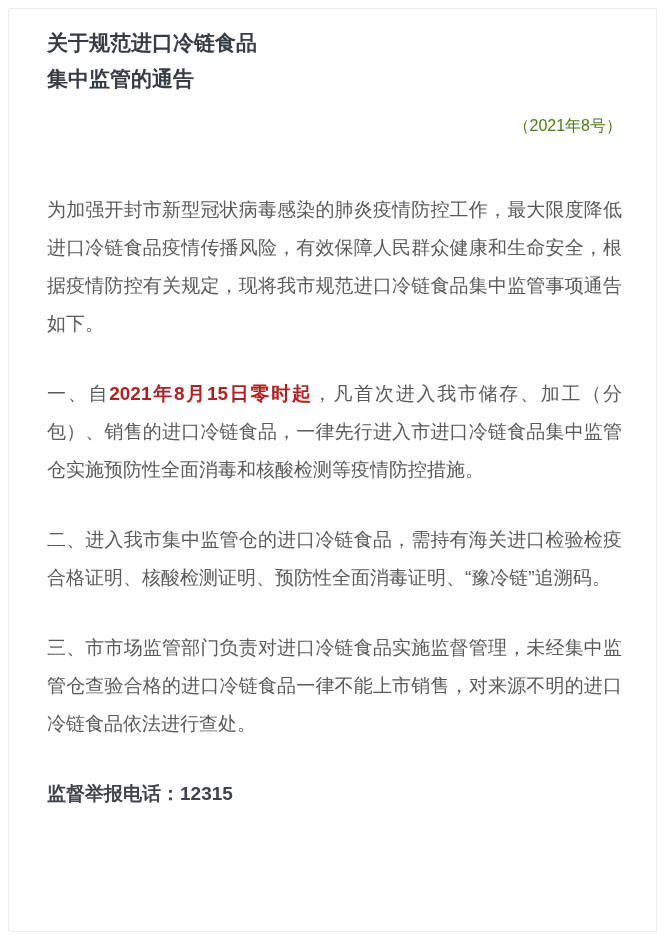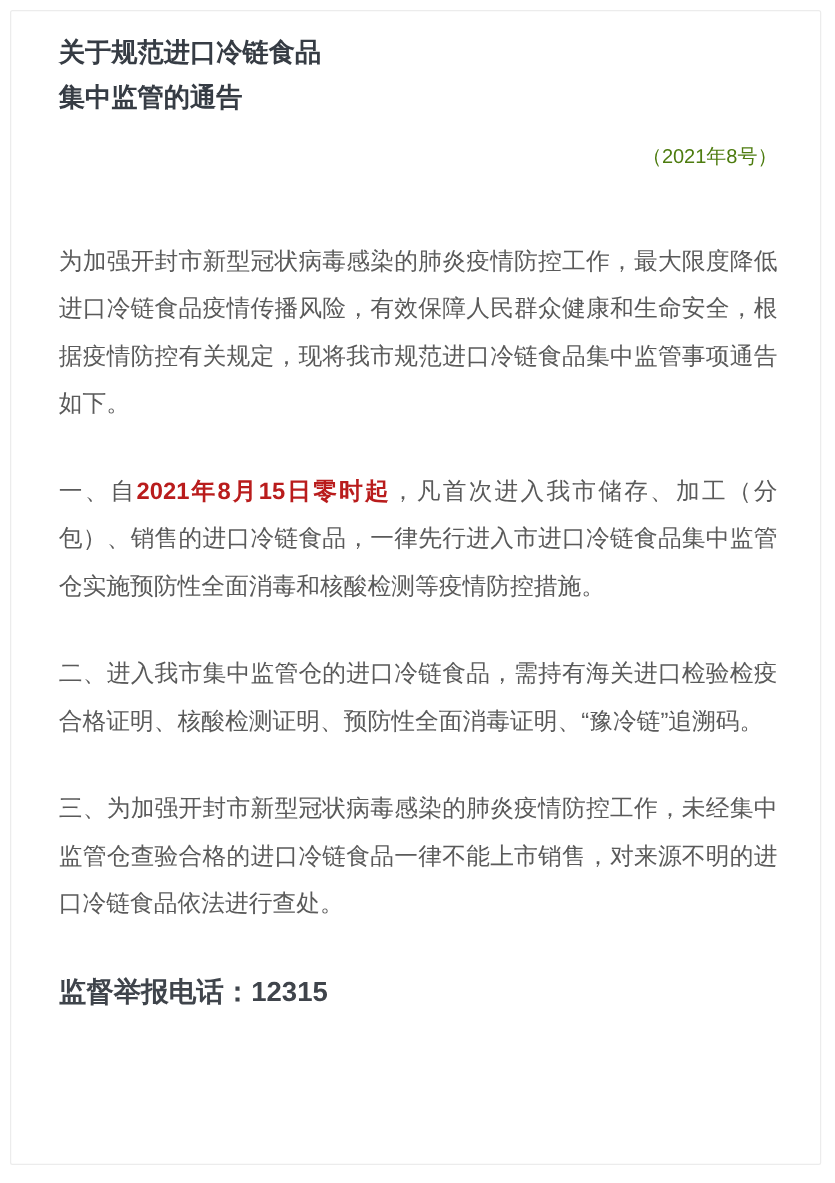--- a/index.html
+++ b/index.html
@@ -49,21 +49,21 @@
     margin: 0 0 32px 0;
   }
   .first-paragraph {
     margin-top: 50px;
   }
   .date-highlight {
     color: #b91c1c;
     font-weight: bold;
   }
   .hotline {
-    font-size: 22px;
+    font-size: 19px;
     font-weight: bold;
     color: #3f444b;
     line-height: 38px;
     margin: 0 0 32px 0;
   }
 </style>
 </head>
 <body>
 
 <div class="page">
@@ -75,19 +75,19 @@
     </h1>
 
     <p class="doc-number">（2021年8号）</p>
 
     <p class="body-paragraph first-paragraph">为加强开封市新型冠状病毒感染的肺炎疫情防控工作，最大限度降低进口冷链食品疫情传播风险，有效保障人民群众健康和生命安全，根据疫情防控有关规定，现将我市规范进口冷链食品集中监管事项通告如下。</p>
 
     <p class="body-paragraph"><span>一、自</span><span class="date-highlight">2021年8月15日零时起</span><span>，凡首次进入我市储存、加工（分包）、销售的进口冷链食品，一律先行进入市进口冷链食品集中监管仓实施预防性全面消毒和核酸检测等疫情防控措施。</span></p>
 
     <p class="body-paragraph">二、进入我市集中监管仓的进口冷链食品，需持有海关进口检验检疫合格证明、核酸检测证明、预防性全面消毒证明、“豫冷链”追溯码。</p>
 
-    <p class="body-paragraph">三、为加强开封市新型冠状病毒感染的肺炎疫情防控工作，未经集中监管仓查验合格的进口冷链食品一律不能上市销售，对来源不明的进口冷链食品依法进行查处。</p>
+    <p class="body-paragraph">三、市市场监管部门负责对进口冷链食品实施监督管理，未经集中监管仓查验合格的进口冷链食品一律不能上市销售，对来源不明的进口冷链食品依法进行查处。</p>
 
 
     <p class="hotline">监督举报电话：12315</p>
 
   </div>
 </div>
 
 </body></html>

